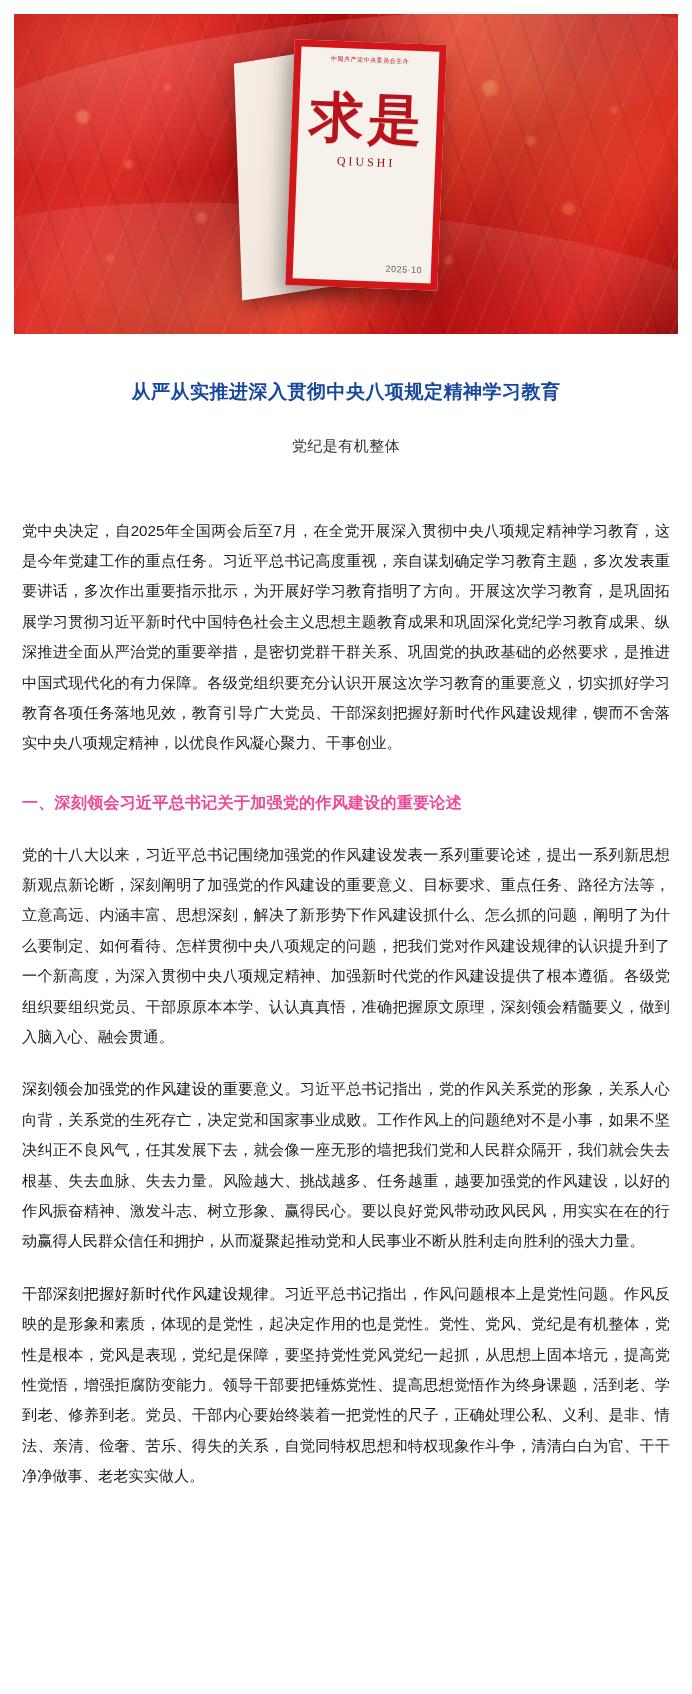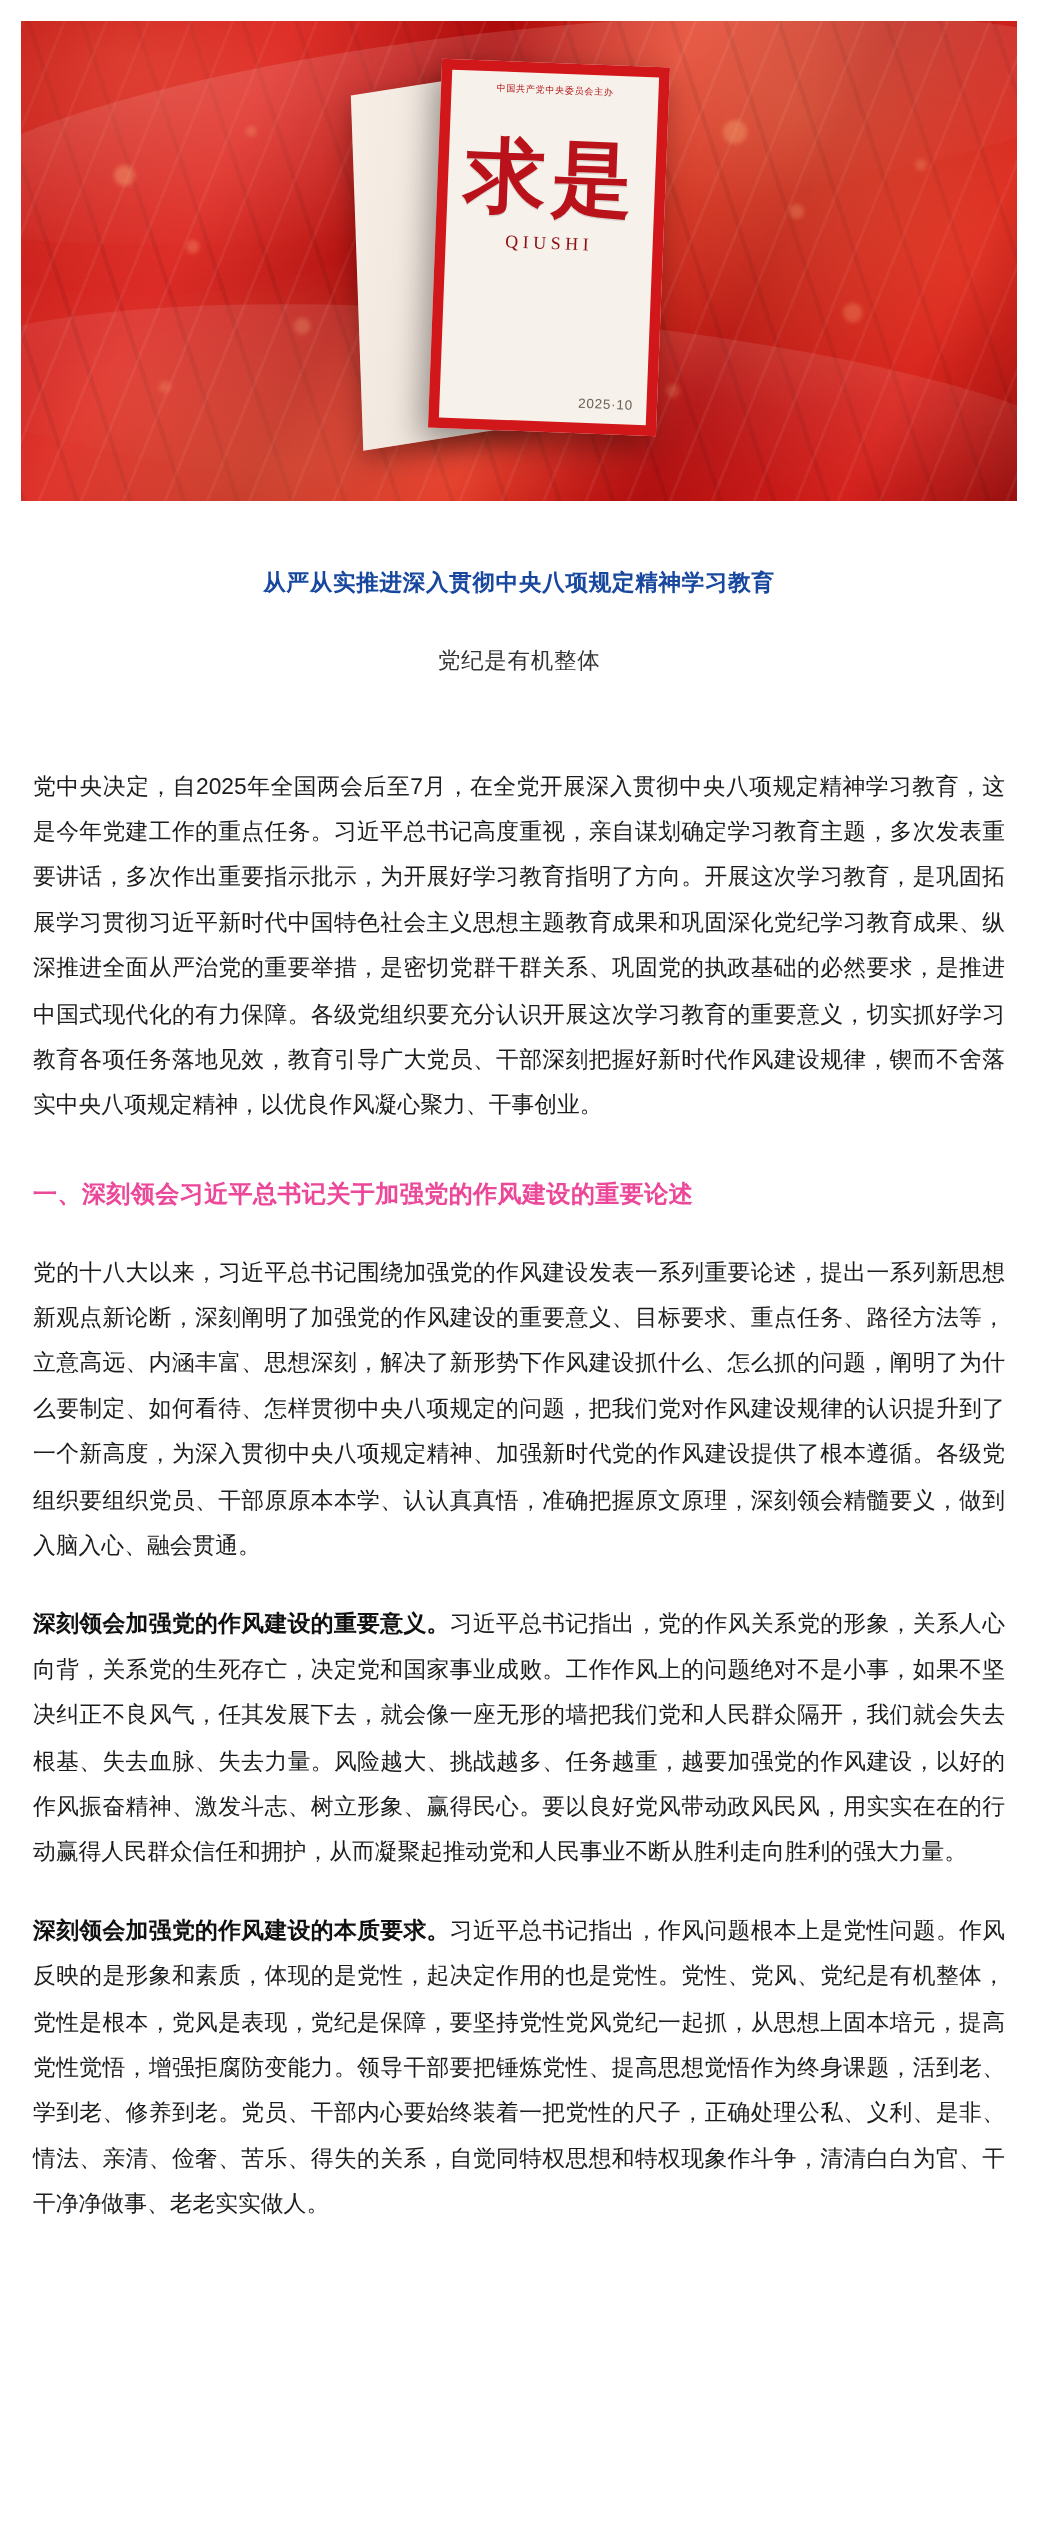--- a/index.html
+++ b/index.html
@@ -139,21 +139,21 @@
     letter-spacing: .5px;
   }
 
   
   .article {
     padding: 0 22px 26px 22px;
   }
   .title {
     margin: 44px 0 0 0;
     text-align: center;
-    font-size: 15px;
+    font-size: 19px;
     font-weight: bold;
     color: #17479e;
     line-height: 1.5;
     letter-spacing: .5px;
   }
   .byline {
     margin: 30px 0 0 0;
     text-align: center;
     font-size: 15px;
     color: #333333;
@@ -164,21 +164,21 @@
   }
   .para {
     margin: 10px 0 22px 0;
     font-size: 15.2px;
     line-height: 2.0;
     color: #1c1c1c;
     text-align: justify;
     text-indent: 0;
   }
   .para .lead {
-    font-weight: bold;
+    font-weight: normal;
     color: #111111;
   }
   .section-head {
     margin: 30px 0 22px 0;
     font-size: 16px;
     font-weight: bold;
     color: #ec4899;
     line-height: 1.8;
     letter-spacing: .3px;
   }
@@ -232,18 +232,18 @@
 
       <p class="para">
         <span>党的十八大以来，习近平总书记围绕加强党的作风建设发表一系列重要论述，提出一系列新思想新观点新论断，深刻阐明了加强党的作风建设的重要意义、目标要求、重点任务、路径方法等，立意高远、内涵丰富、思想深刻，解决了新形势下作风建设抓什么、怎么抓的问题，阐明了为什么要制定、如何看待、怎样贯彻中央八项规定的问题，把我们党对作风建设规律的认识提升到了一个新高度，为深入贯彻中央八项规定精神、加强新时代党的作风建设提供了根本遵循。各级党组织要组织党员、干部原原本本学、认认真真悟，准确把握原文原理，深刻领会精髓要义，做到入脑入心、融会贯通。</span>
       </p>
 
       <p class="para">
         <span class="lead">深刻领会加强党的作风建设的重要意义。</span><span>习近平总书记指出，党的作风关系党的形象，关系人心向背，关系党的生死存亡，决定党和国家事业成败。工作作风上的问题绝对不是小事，如果不坚决纠正不良风气，任其发展下去，就会像一座无形的墙把我们党和人民群众隔开，我们就会失去根基、失去血脉、失去力量。风险越大、挑战越多、任务越重，越要加强党的作风建设，以好的作风振奋精神、激发斗志、树立形象、赢得民心。要以良好党风带动政风民风，用实实在在的行动赢得人民群众信任和拥护，从而凝聚起推动党和人民事业不断从胜利走向胜利的强大力量。</span>
       </p>
 
       <p class="para">
-        <span class="lead">深刻领会加强党的作风建设的本质要求。</span><span>习近平总书记指出，作风问题根本上是党性问题。作风反映的是形象和素质，体现的是党性，起决定作用的也是党性。党性、党风、党纪是有机整体，党性是根本，党风是表现，党纪是保障，要坚持党性党风党纪一起抓，从思想上固本培元，提高党性觉悟，增强拒腐防变能力。领导干部要把锤炼党性、提高思想觉悟作为终身课题，活到老、学到老、修养到老。党员、干部内心要始终装着一把党性的尺子，正确处理公私、义利、是非、情法、亲清、俭奢、苦乐、得失的关系，自觉同特权思想和特权现象作斗争，清清白白为官、干干净净做事、老老实实做人。</span>
+        <span class="lead">干部深刻把握好新时代作风建设规律。</span><span>习近平总书记指出，作风问题根本上是党性问题。作风反映的是形象和素质，体现的是党性，起决定作用的也是党性。党性、党风、党纪是有机整体，党性是根本，党风是表现，党纪是保障，要坚持党性党风党纪一起抓，从思想上固本培元，提高党性觉悟，增强拒腐防变能力。领导干部要把锤炼党性、提高思想觉悟作为终身课题，活到老、学到老、修养到老。党员、干部内心要始终装着一把党性的尺子，正确处理公私、义利、是非、情法、亲清、俭奢、苦乐、得失的关系，自觉同特权思想和特权现象作斗争，清清白白为官、干干净净做事、老老实实做人。</span>
       </p>
 
     </div>
   </div>
 </div>
 
 </body></html>

